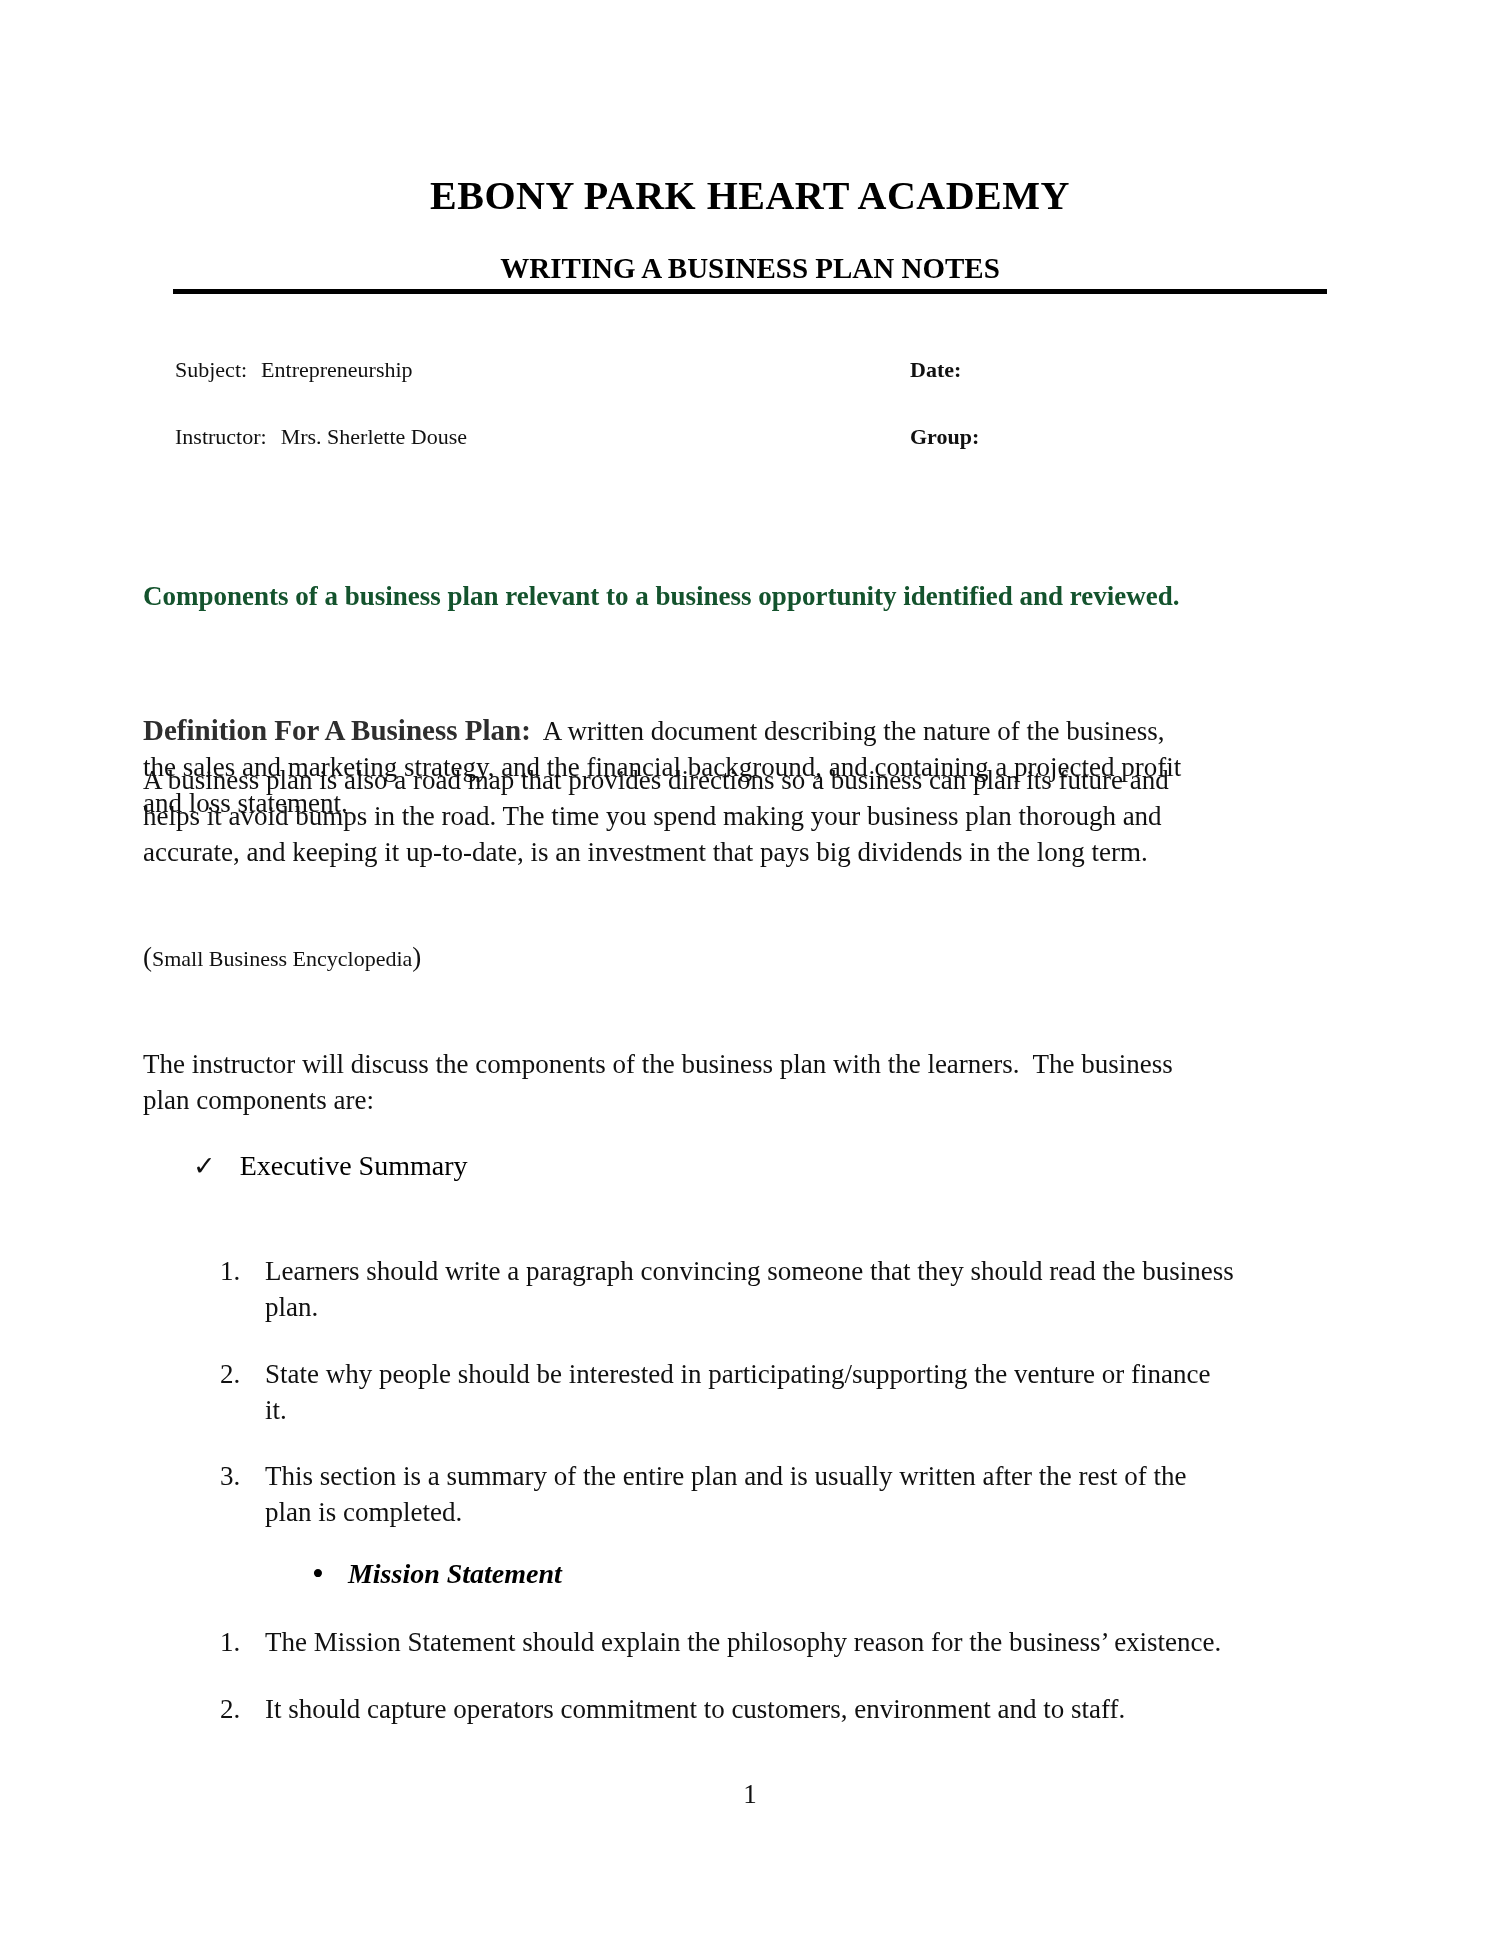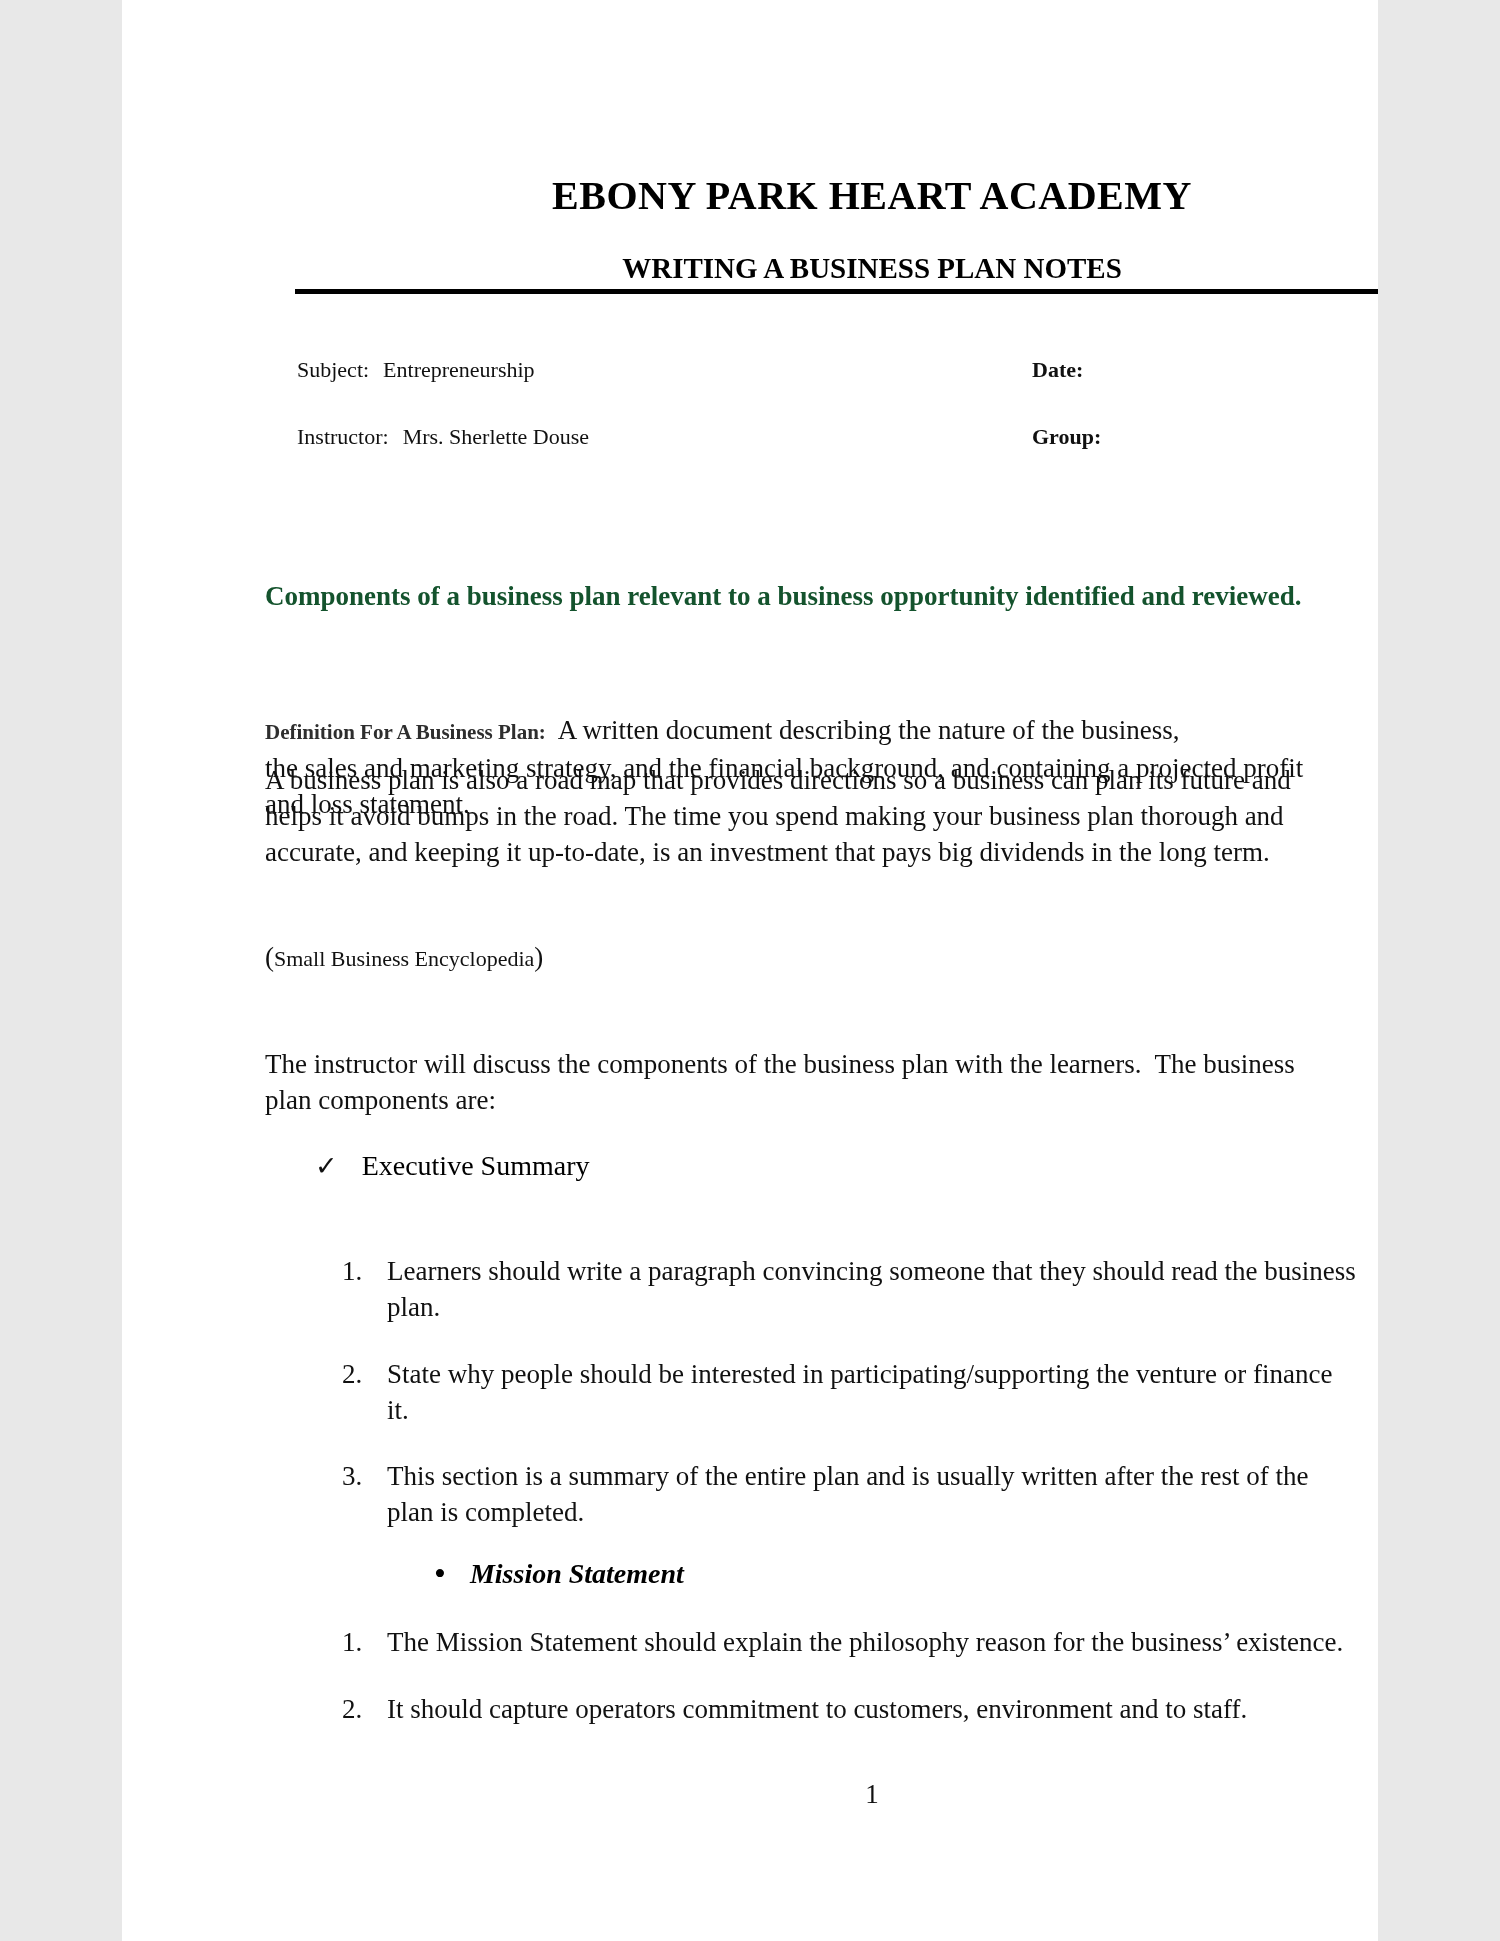--- a/index.html
+++ b/index.html
@@ -1,18 +1,18 @@
 <!DOCTYPE html>
 <html><head>
 <meta charset="utf-8">
 <style>
   html, body { margin: 0; padding: 0; background: #e8e8e8; }
   .page {
     position: relative;
-    width: 1256px;
+    width: 1500px;
     height: 1941px;
     margin: 0 auto;
     background: #ffffff;
     font-family: "Liberation Serif", serif;
     color: #111111;
     overflow: hidden;
   }
   .abs { position: absolute; }
   .centered { left: 0; width: 1500px; text-align: center; }
 
@@ -53,21 +53,21 @@
     white-space: pre-line;
   }
   .components-heading {
     top: 578px;
     font-weight: bold;
     color: #14532d;
   }
   .definition-para { top: 676px; }
   .definition-lead {
     font-weight: bold;
-    font-size: 21px;
+    font-size: 29px;
     color: #2e2e2e;
   }
   .roadmap-para { top: 762px; }
   .source-line {
     top: 940px;
     left: 143px;
     font-size: 22px;
     line-height: 34px;
   }
   .source-paren { font-size: 27px; }

